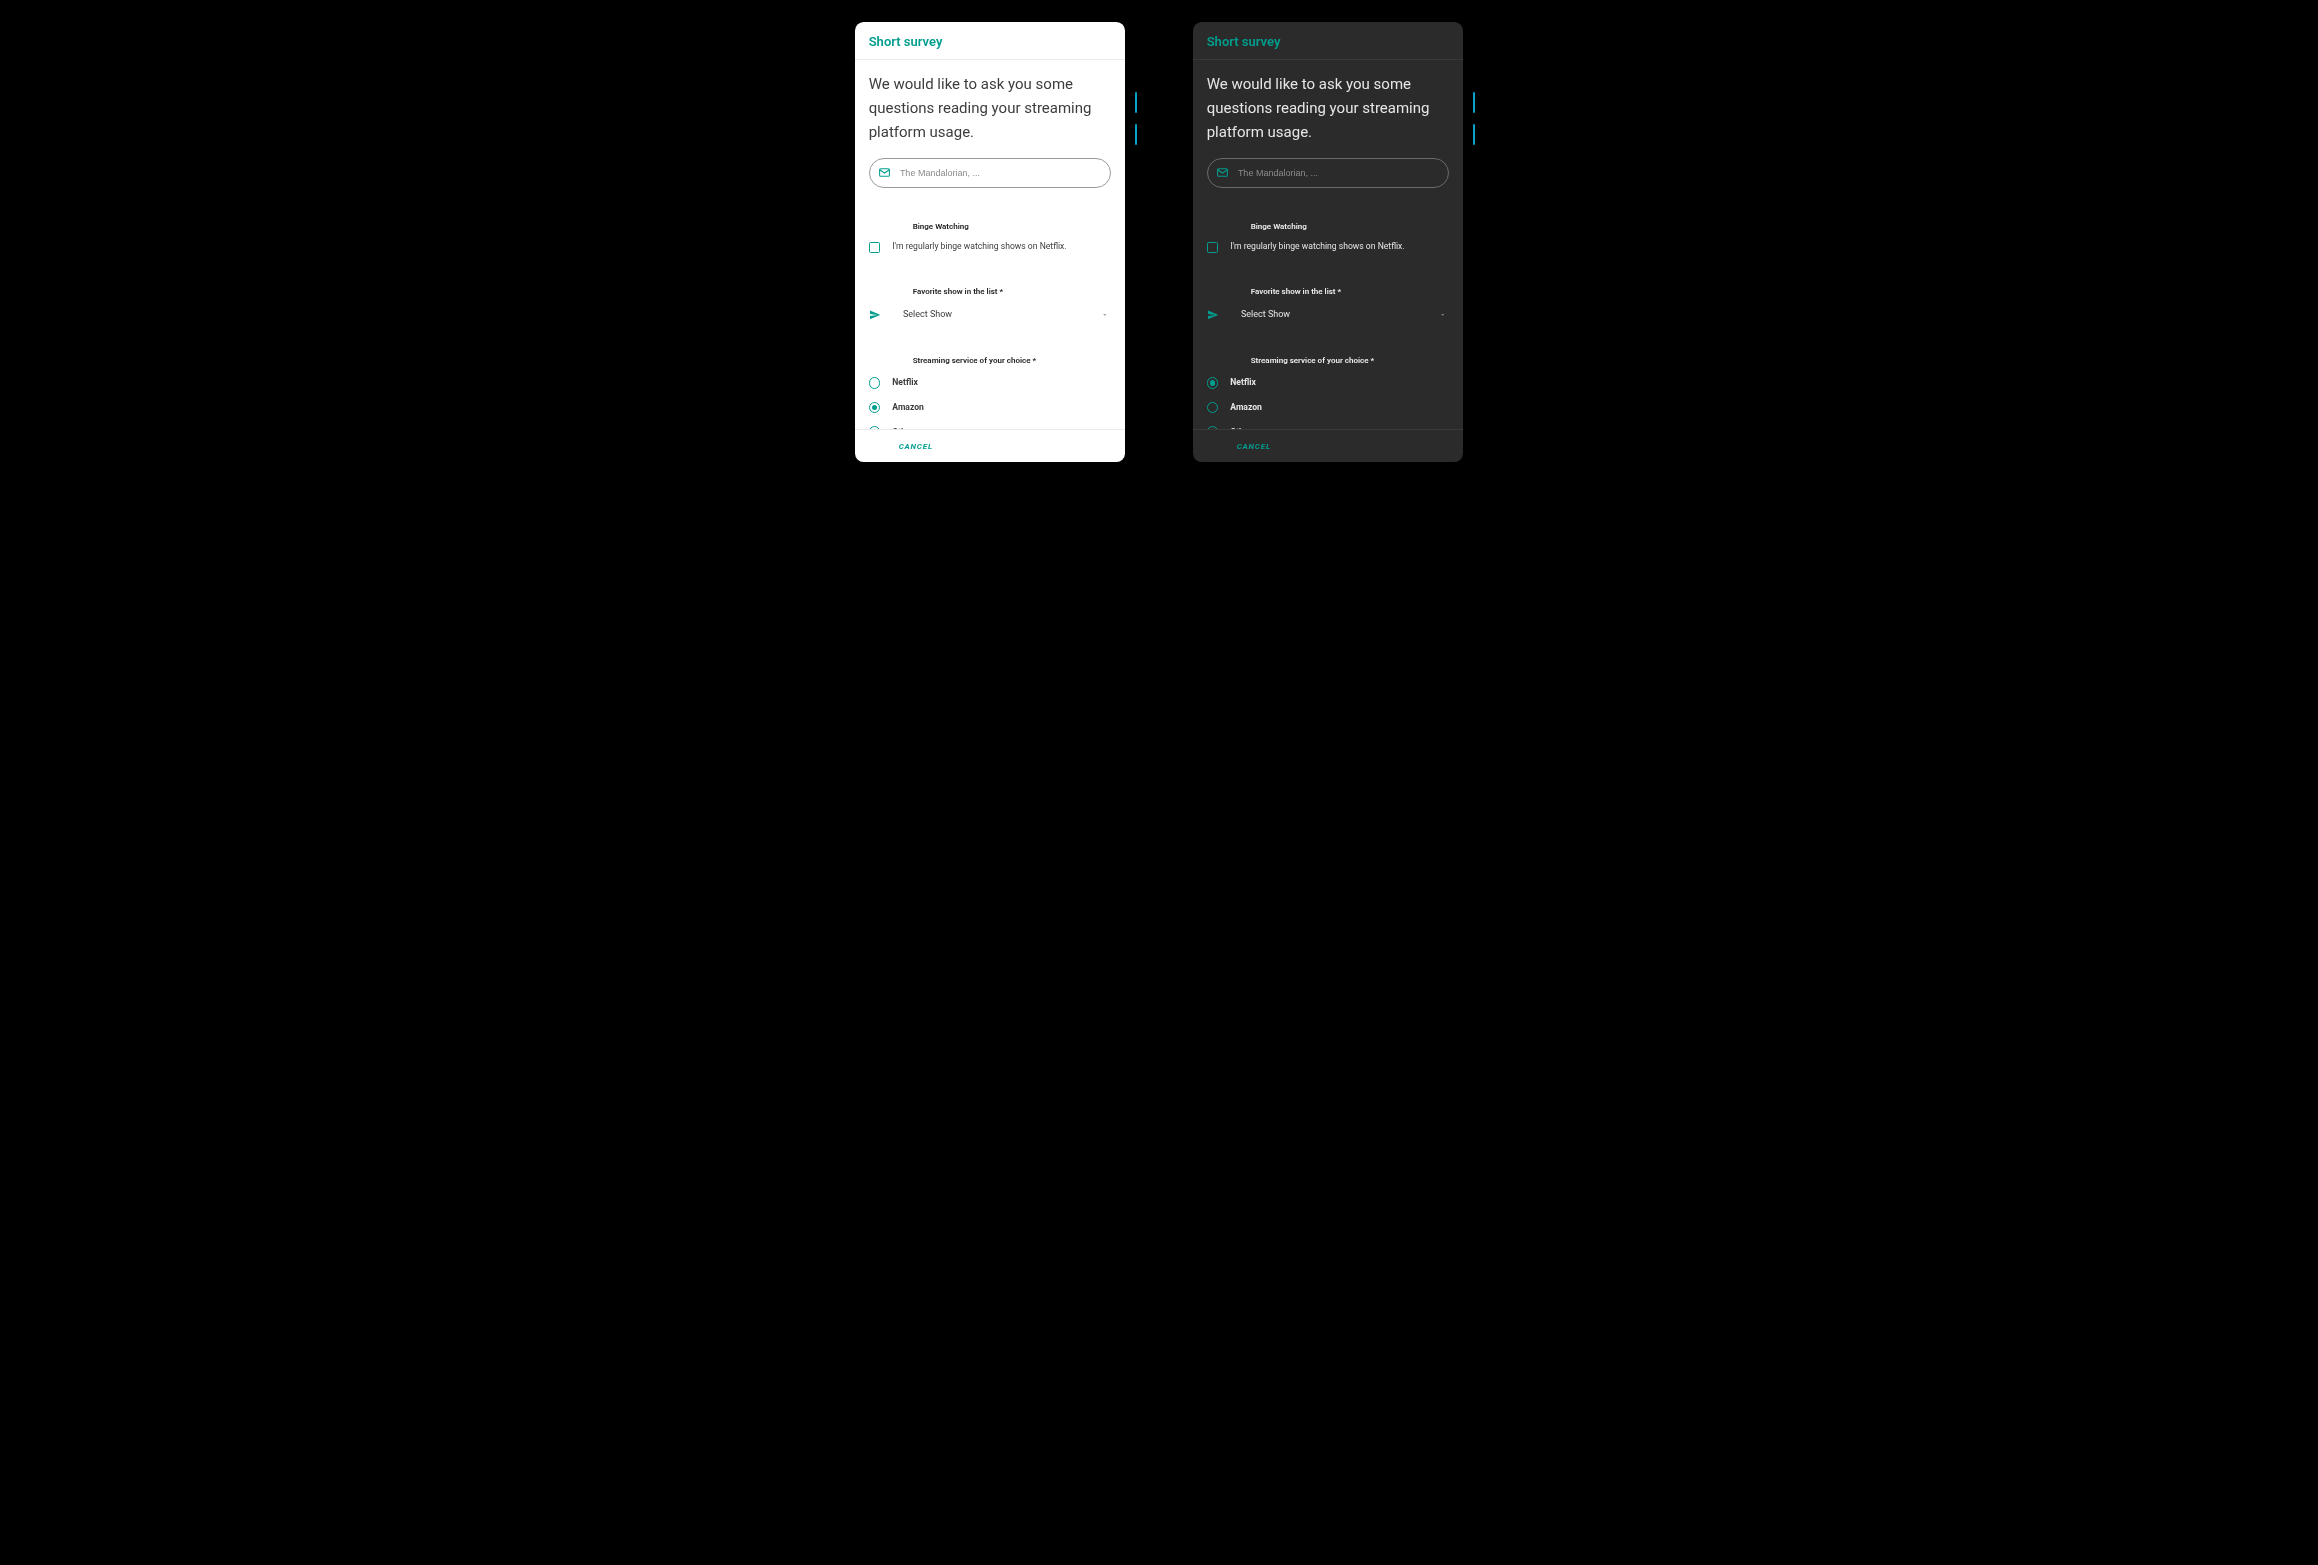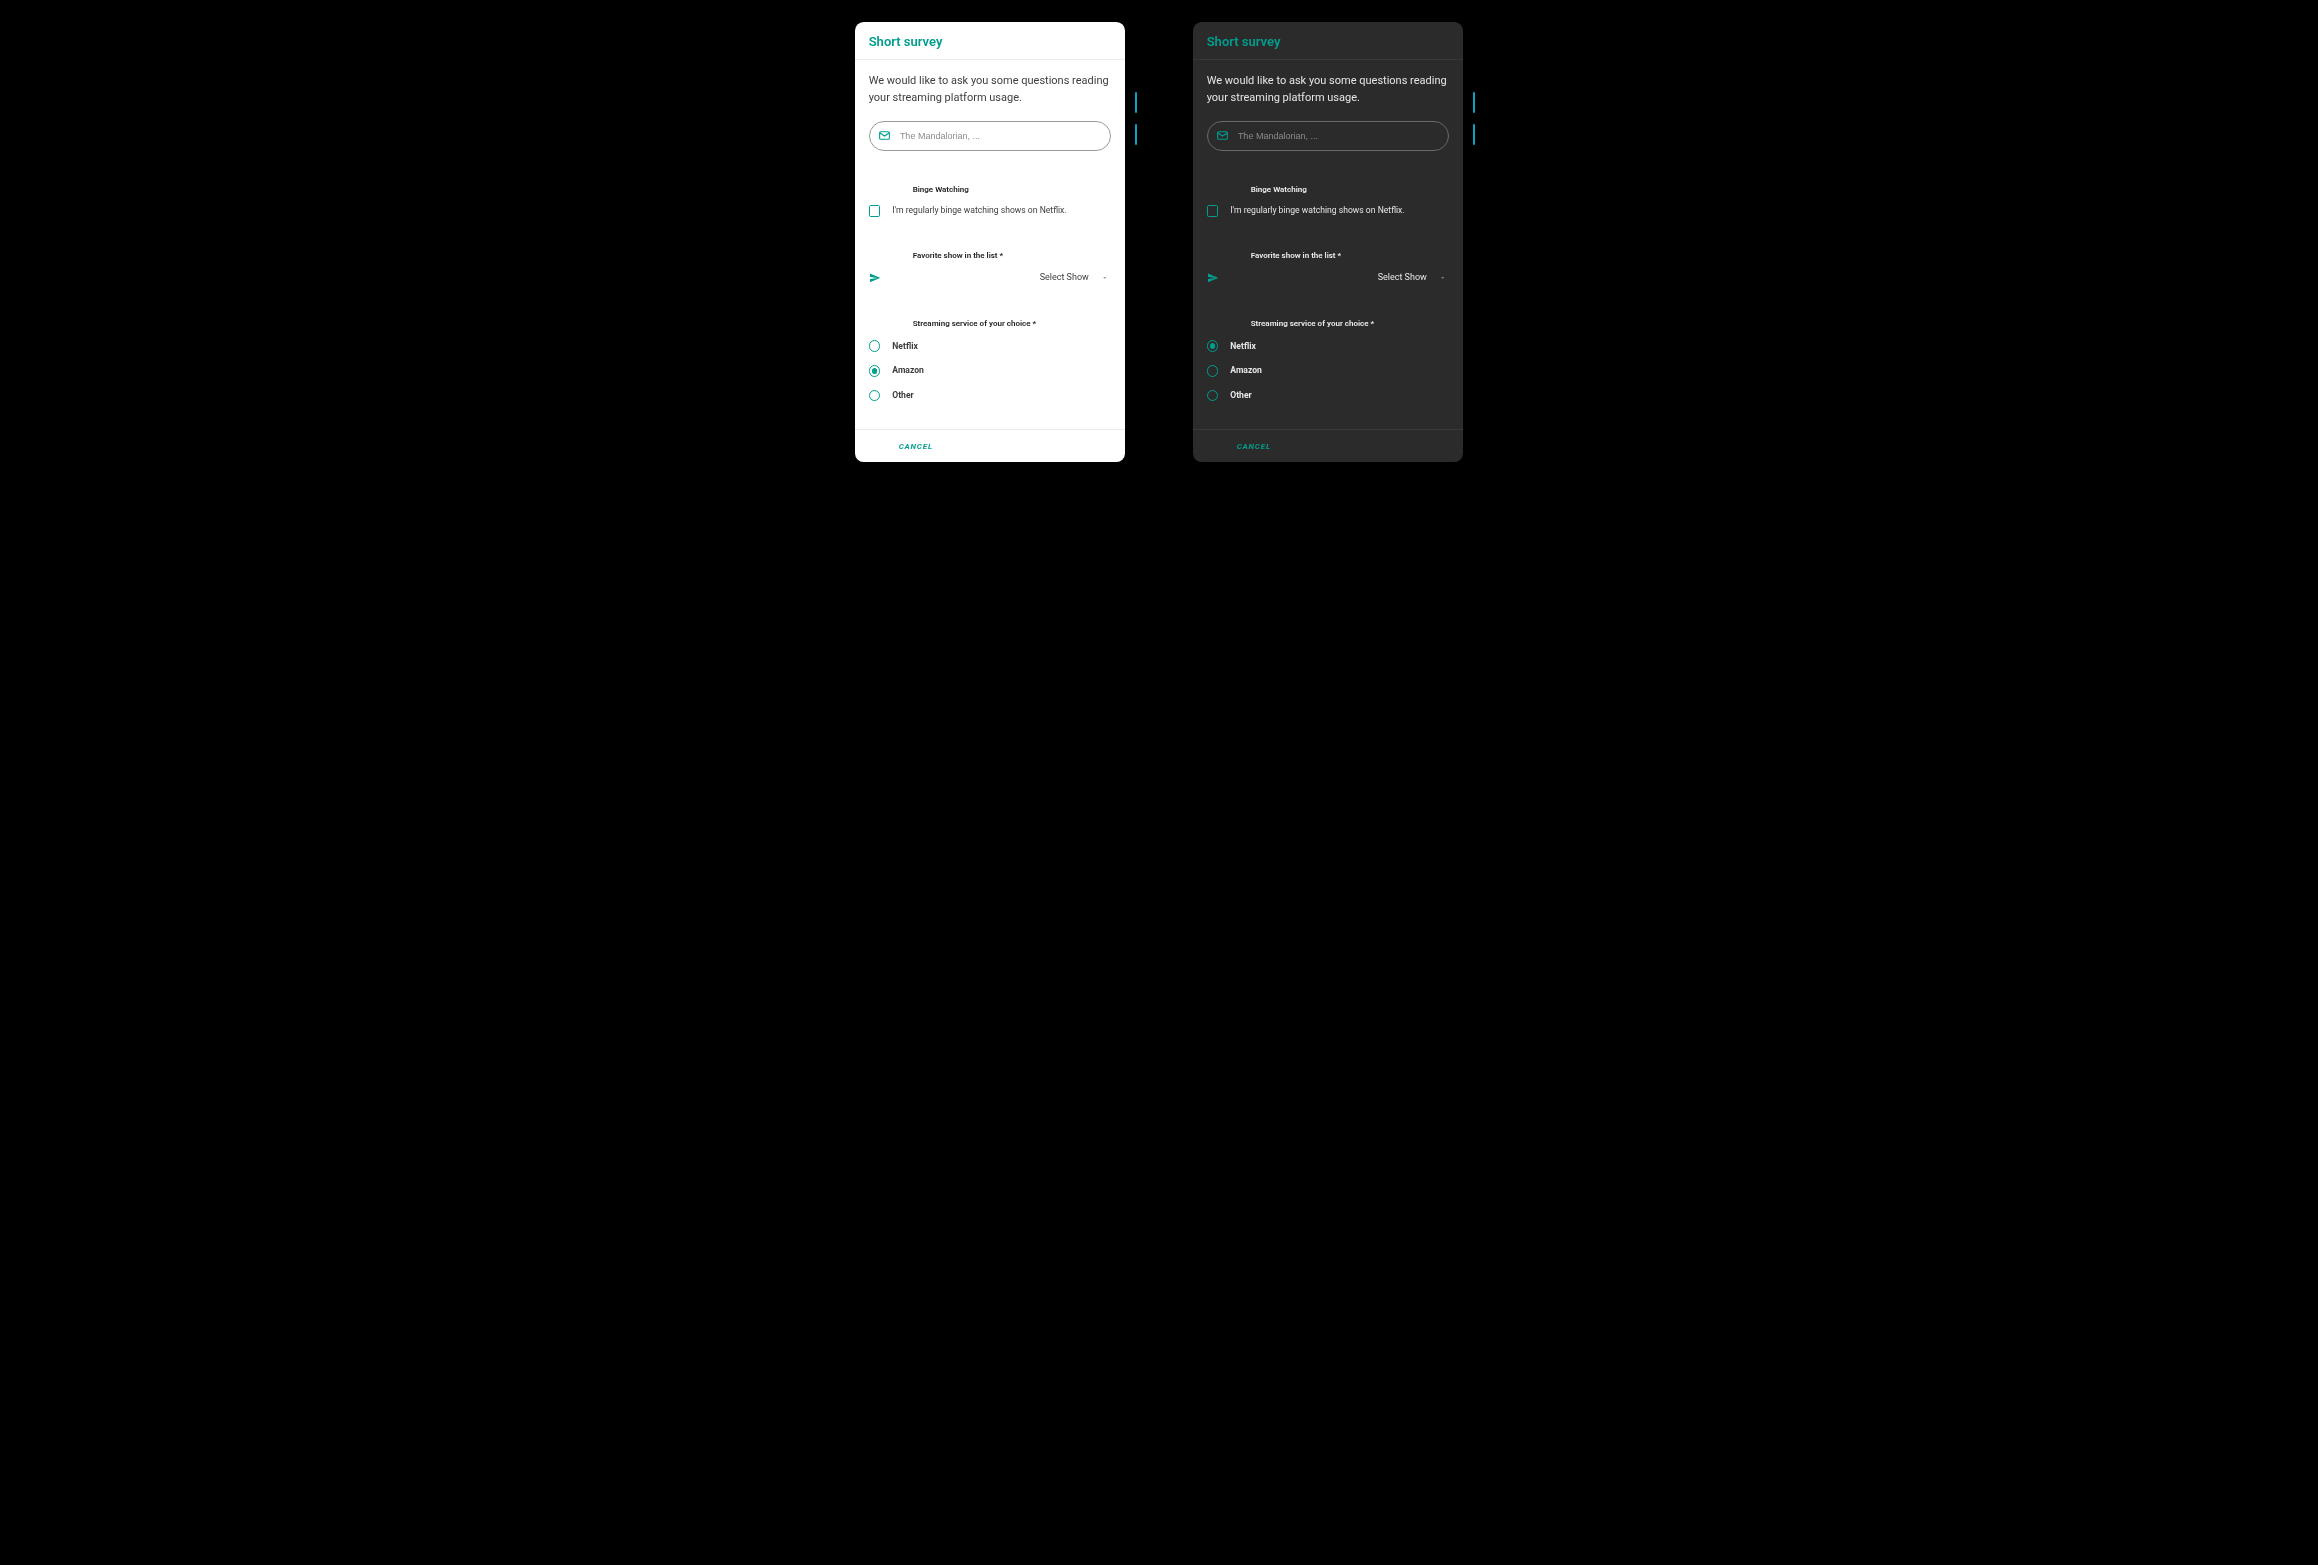--- a/index.html
+++ b/index.html
@@ -58,21 +58,21 @@
     color: #009e8e;
   }
 
   .dialog-body {
     padding: 11.8px 14px 5.4px 14px;
     flex: 1;
     overflow: hidden;
   }
 
   .intro {
-    font-size: 11px;
+    font-size: 15px;
     line-height: 1.6;
   }
   .light .intro { color: #3d3d3d; }
   .dark  .intro { color: #e6e6e6; }
 
   .field {
     margin-top: 14px;
     border: 0.5px solid;
     border-radius: 15px;
     display: flex;
@@ -121,21 +121,21 @@
     border-radius: 1.6px;
     flex-shrink: 0;
     margin-top: 1.1px;
   }
 
   .select-row {
     align-items: center;
     margin-top: 11.8px;
     padding-right: 3.2px;
   }
-  .select-text { flex: 1; padding-left: 10.7px; font-size: 9px; text-align: right; }
+  .select-text { flex: 1; padding-left: 10.7px; font-size: 9px; }
   .caret { color: #888; flex-shrink: 0; }
   .light .caret { color: #808080; }
   .dark  .caret { color: #9a9a9a; }
 
   .radio {
     width: 11.8px; height: 11.8px;
     border: 1.3px solid #009e8e;
     border-radius: 50%;
     flex-shrink: 0;
     position: relative;

